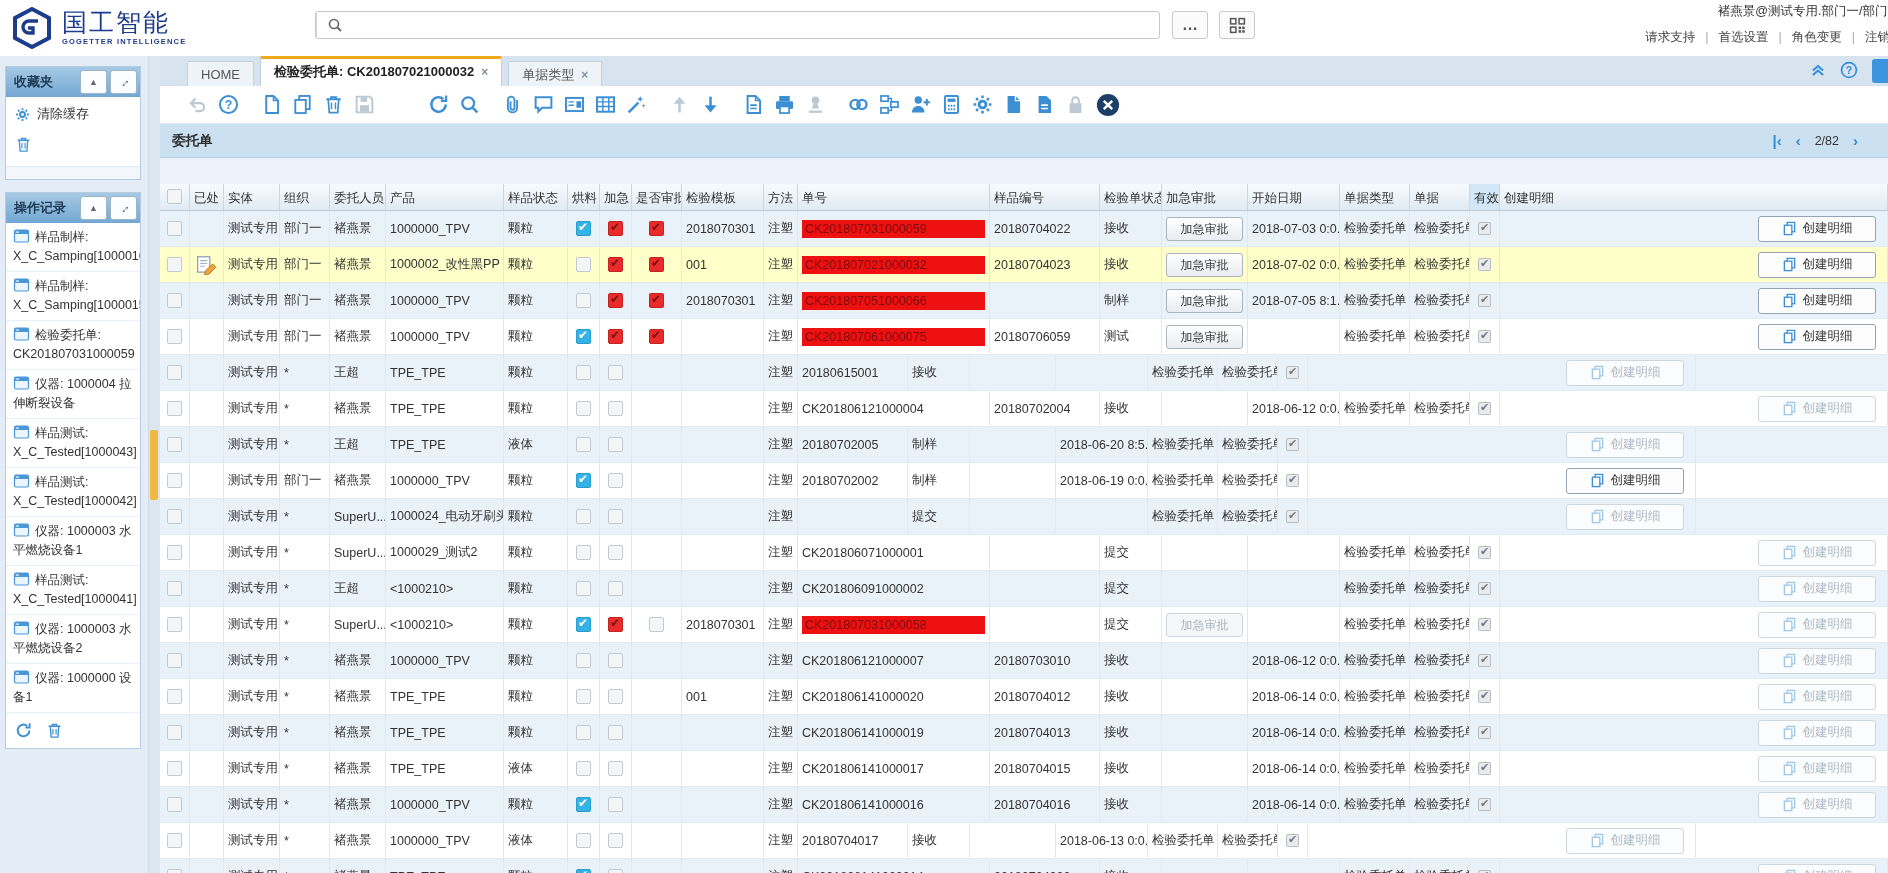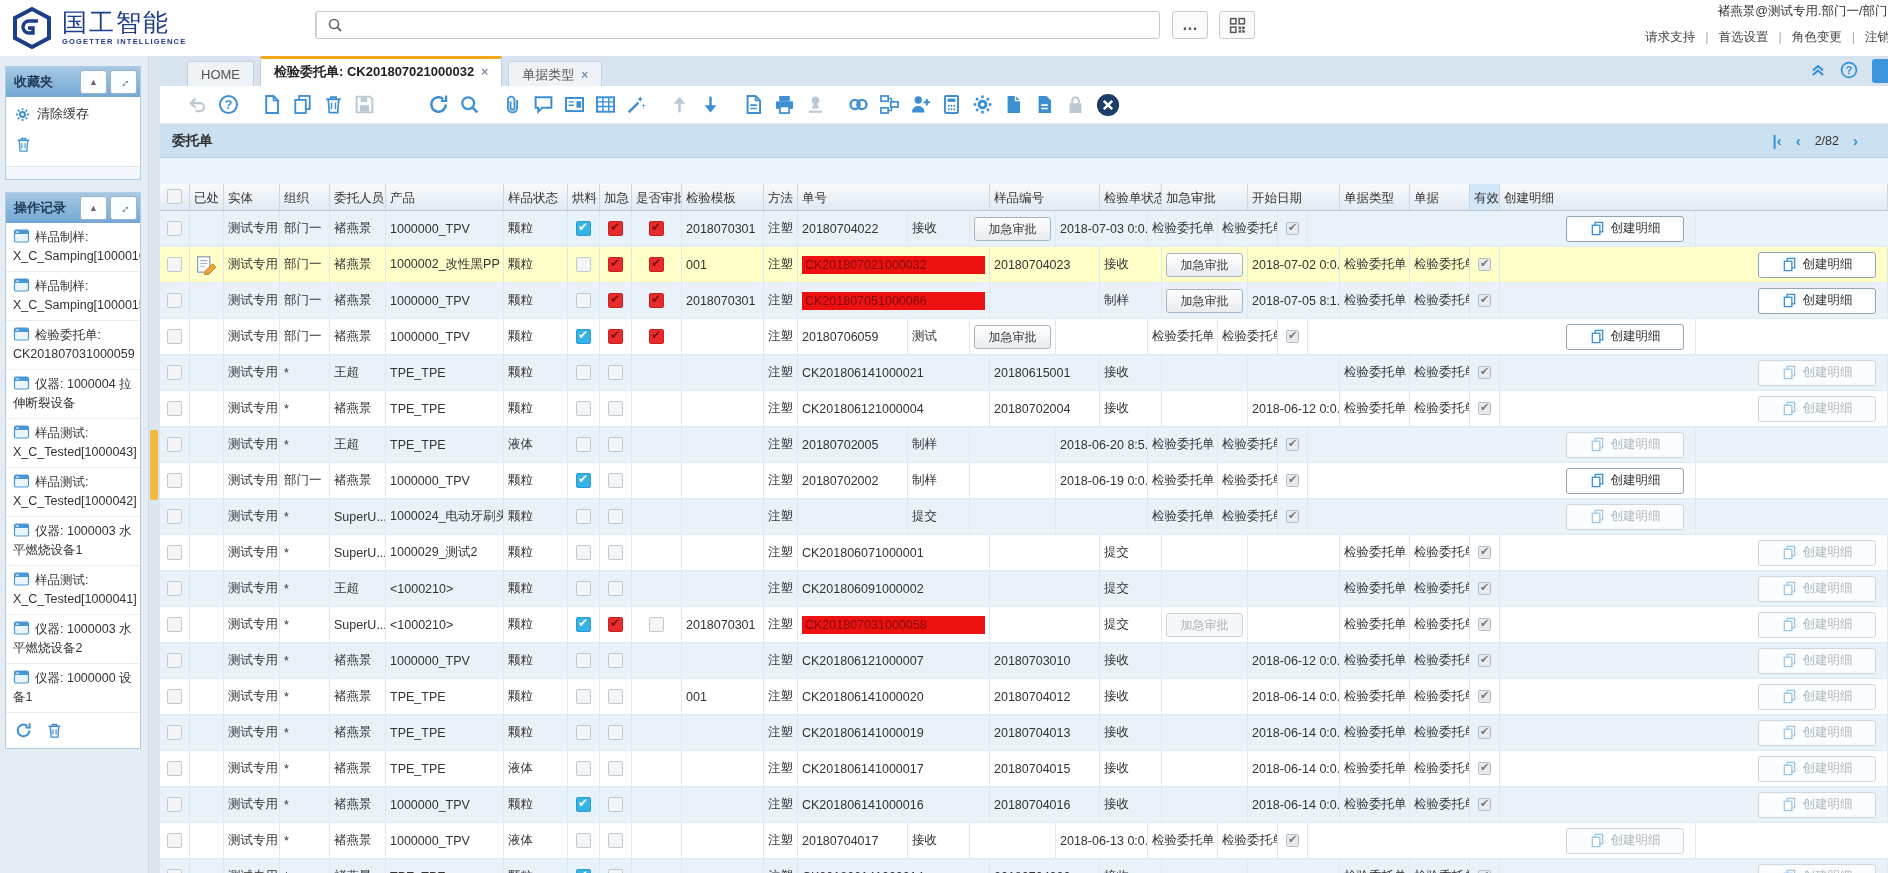--- a/index.html
+++ b/index.html
@@ -533,20 +533,23 @@
             <div class="cb rd">
               <span class="k">✔</span>
             </div>
           </div>
           <div class="cell" style="width: 82px;">
             <span>2018070301</span>
           </div>
           <div class="cell" style="width: 34px;">
             <span>注塑</span>
           </div>
+          <div class="cell" style="width: 192px;">
+            <span class="redbar">CK201807031000059</span>
+          </div>
           <div class="cell" style="width: 110px;">
             <span>20180704022</span>
           </div>
           <div class="cell" style="width: 62px;">
             <span>接收</span>
           </div>
           <div class="cell" style="width: 86px;">
             <div class="btn-ua">加急审批</div>
           </div>
           <div class="cell" style="width: 92px;">
@@ -771,20 +774,23 @@
             <div class="cb rd">
               <span class="k">✔</span>
             </div>
           </div>
           <div class="cell" style="width: 82px;">
             <span></span>
           </div>
           <div class="cell" style="width: 34px;">
             <span>注塑</span>
           </div>
+          <div class="cell" style="width: 192px;">
+            <span class="redbar">CK201807061000075</span>
+          </div>
           <div class="cell" style="width: 110px;">
             <span>20180706059</span>
           </div>
           <div class="cell" style="width: 62px;">
             <span>测试</span>
           </div>
           <div class="cell" style="width: 86px;">
             <div class="btn-ua">加急审批</div>
           </div>
           <div class="cell" style="width: 92px;">
@@ -839,23 +845,20 @@
           <div class="cell" style="width: 32px;">
             <div class="cb"></div>
           </div>
           <div class="cell" style="width: 50px;"></div>
           <div class="cell" style="width: 82px;">
             <span></span>
           </div>
           <div class="cell" style="width: 34px;">
             <span>注塑</span>
           </div>
-          <div class="cell" style="width: 192px;">
-            <span>CK201806141000021</span>
-          </div>
           <div class="cell" style="width: 110px;">
             <span>20180615001</span>
           </div>
           <div class="cell" style="width: 62px;">
             <span>接收</span>
           </div>
           <div class="cell" style="width: 86px;"></div>
           <div class="cell" style="width: 92px;">
             <span></span>
           </div>

